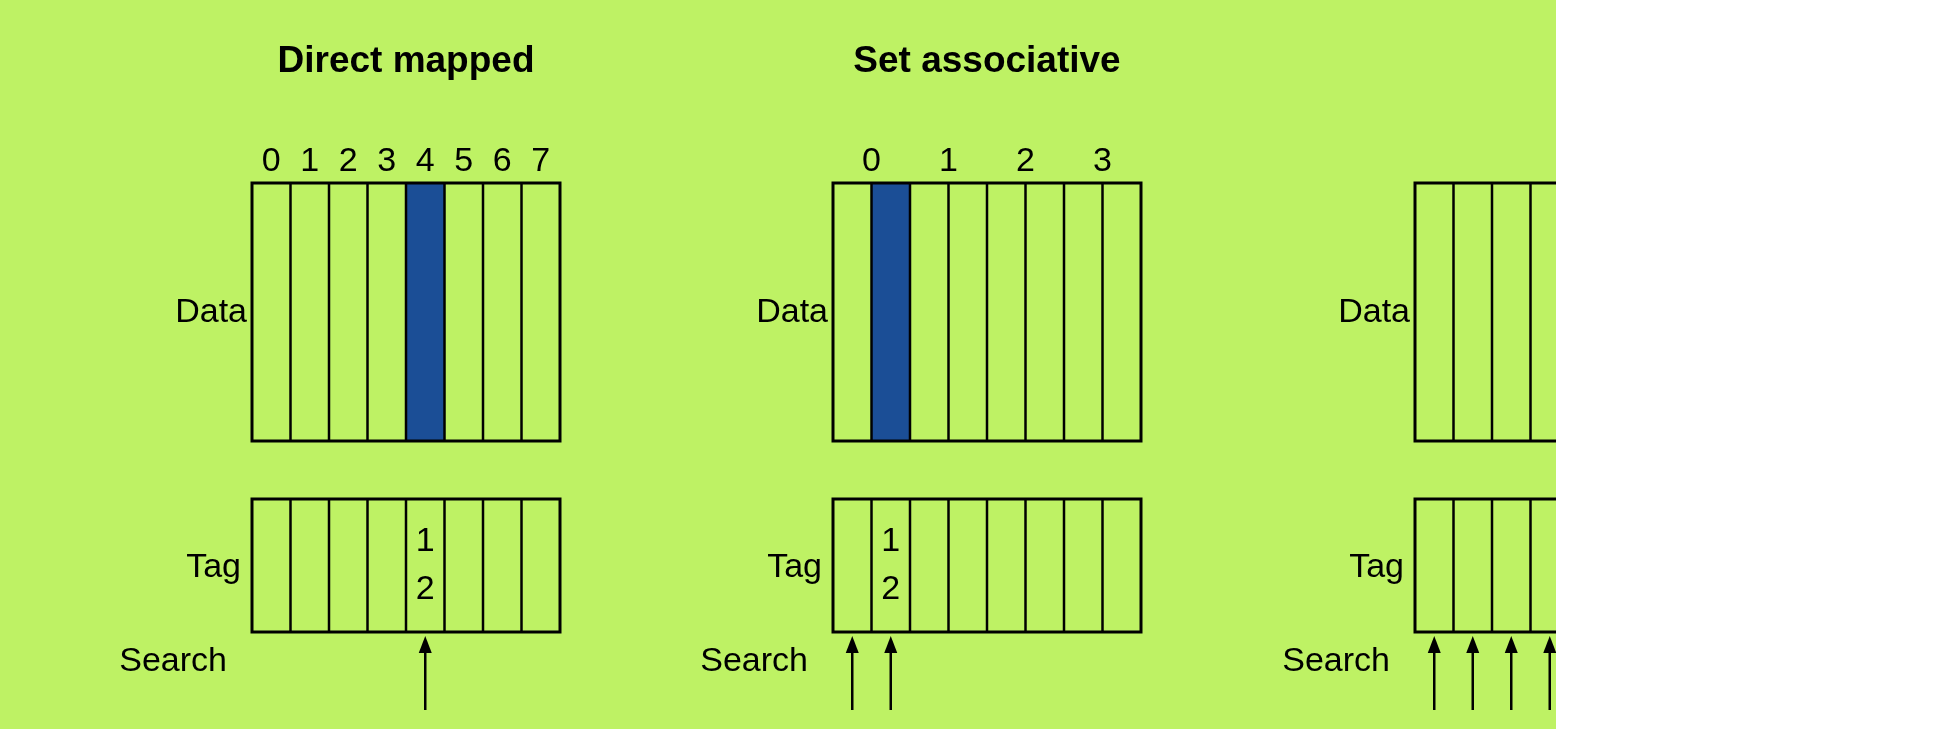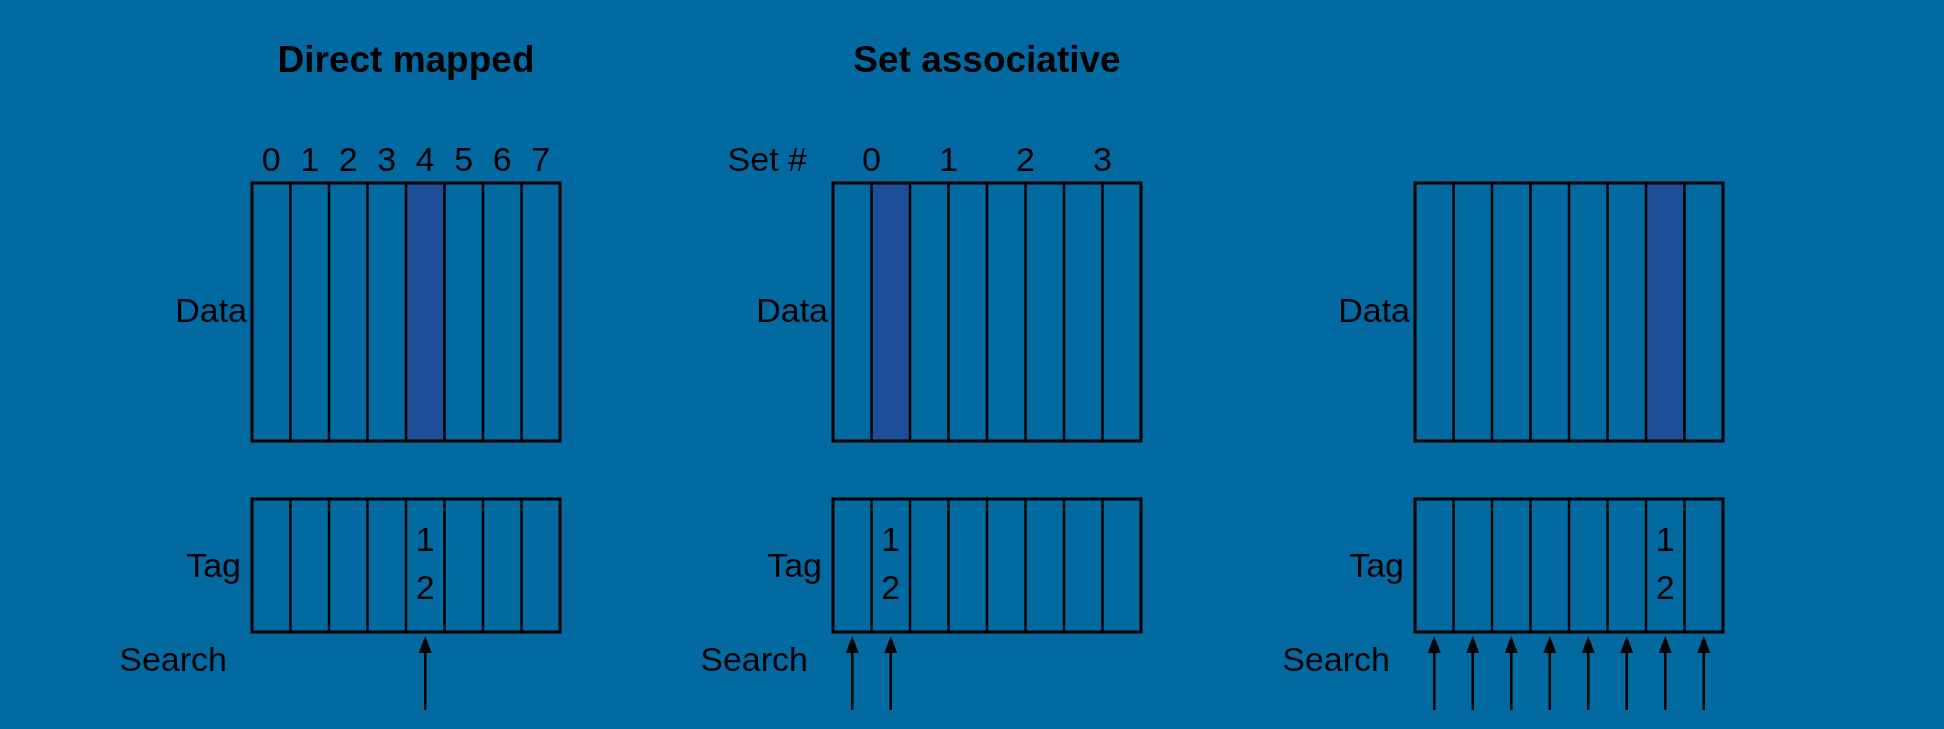--- a/index.html
+++ b/index.html
@@ -1,20 +1,20 @@
 <!DOCTYPE html>
 <html><head>
 <meta charset="utf-8">
 <style>
   html, body { margin: 0; padding: 0; background: #ffffff; }
   #figure {
     position: relative;
-    width: 1944px;
+    width: 1556px;
     height: 729px;
-    background: #0369a1;
+    background: #bef264;
     font-family: "Liberation Sans", sans-serif;
     color: #000000;
     overflow: hidden;
   }
   #diagram-svg { position: absolute; left: 0; top: 0; }
   .txt { position: absolute; white-space: nowrap; }
   .panel-title {
     font-size: 37px;
     font-weight: bold;
     text-align: center;
@@ -133,21 +133,20 @@
     <div class="txt index-number" style="left: 472.25px; top: 138px;">6</div>
     <div class="txt index-number" style="left: 510.75px; top: 138px;">7</div>
     <div class="txt side-label" style="left: 37px; top: 289px;">Data</div>
     <div class="txt side-label" style="left: 31px; top: 544px;">Tag</div>
     <div class="txt side-label" style="left: 17px; top: 638px;">Search</div>
     <div class="txt tag-value" style="left: 385.25px; top: 515px;">
       <div>1</div>
       <div>2</div>
     </div>
     <div class="txt panel-title" style="left: 737px; top: 38px;">Set associative</div>
-    <div class="txt index-label" style="left: 597px; top: 138px;">Set #</div>
     <div class="txt index-number" style="left: 841.5px; top: 138px;">0</div>
     <div class="txt index-number" style="left: 918.5px; top: 138px;">1</div>
     <div class="txt index-number" style="left: 995.5px; top: 138px;">2</div>
     <div class="txt index-number" style="left: 1072.5px; top: 138px;">3</div>
     <div class="txt side-label" style="left: 618px; top: 289px;">Data</div>
     <div class="txt side-label" style="left: 612px; top: 544px;">Tag</div>
     <div class="txt side-label" style="left: 598px; top: 638px;">Search</div>
     <div class="txt tag-value" style="left: 850.75px; top: 515px;">
       <div>1</div>
       <div>2</div>

